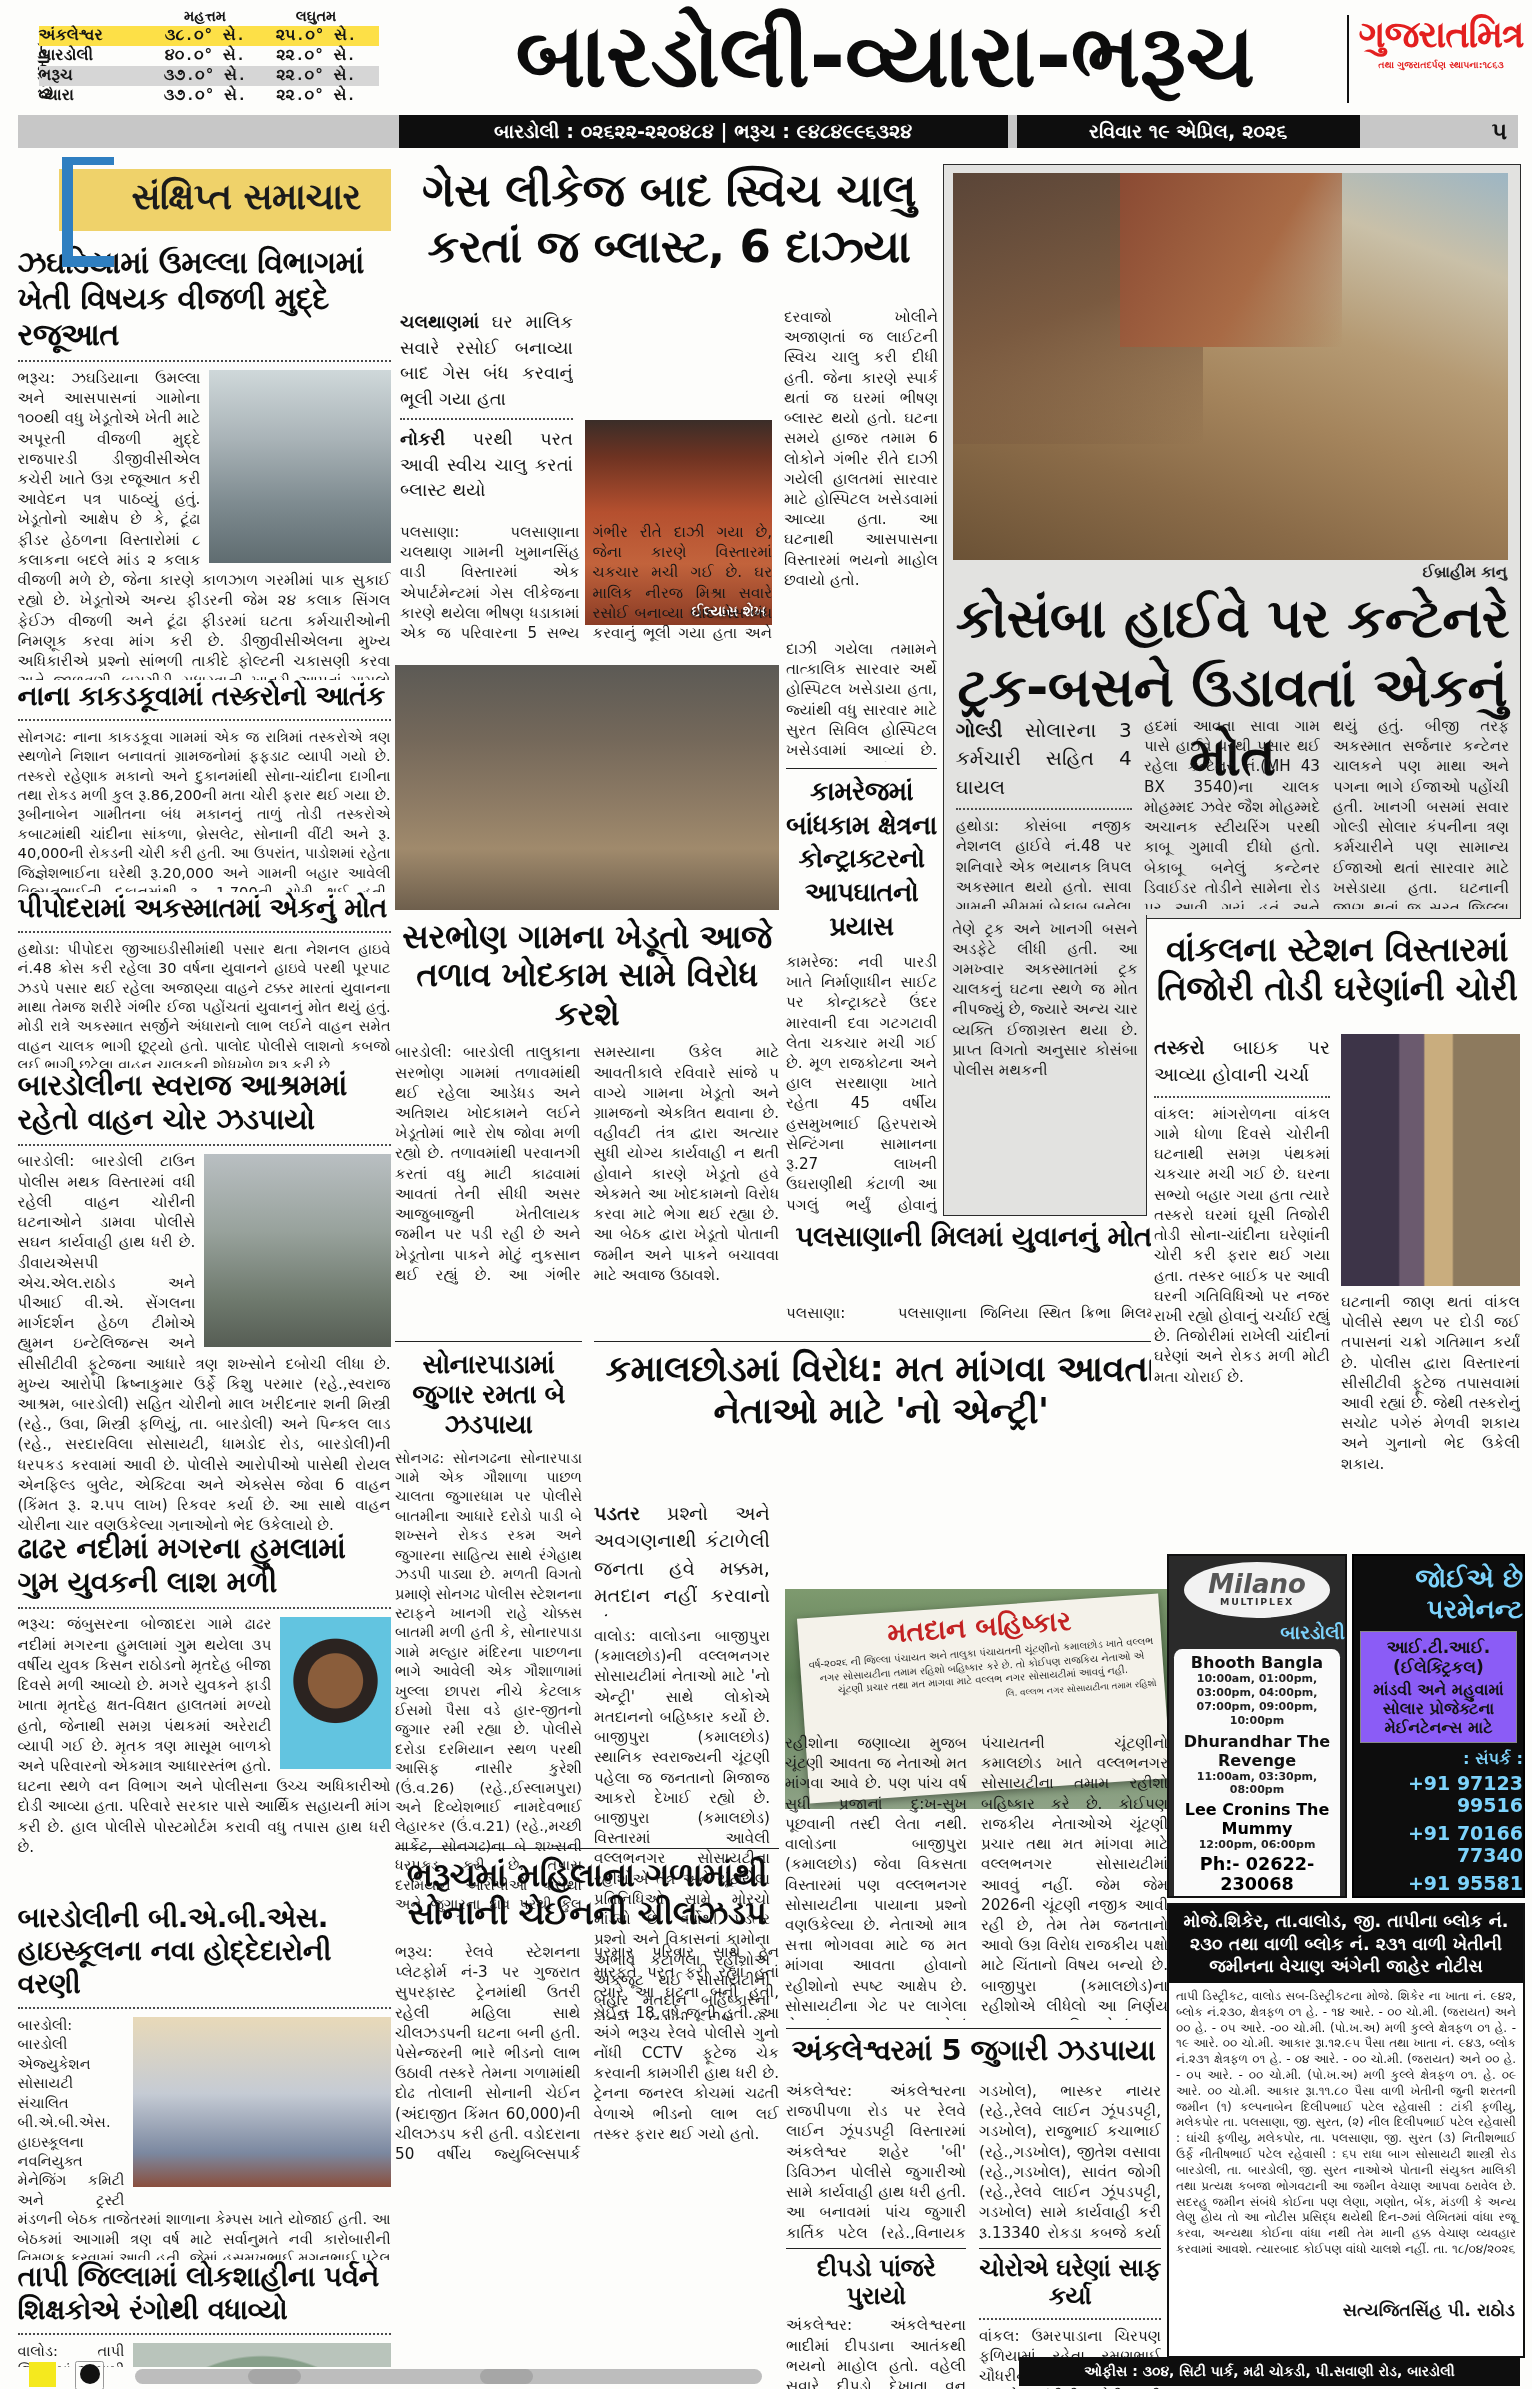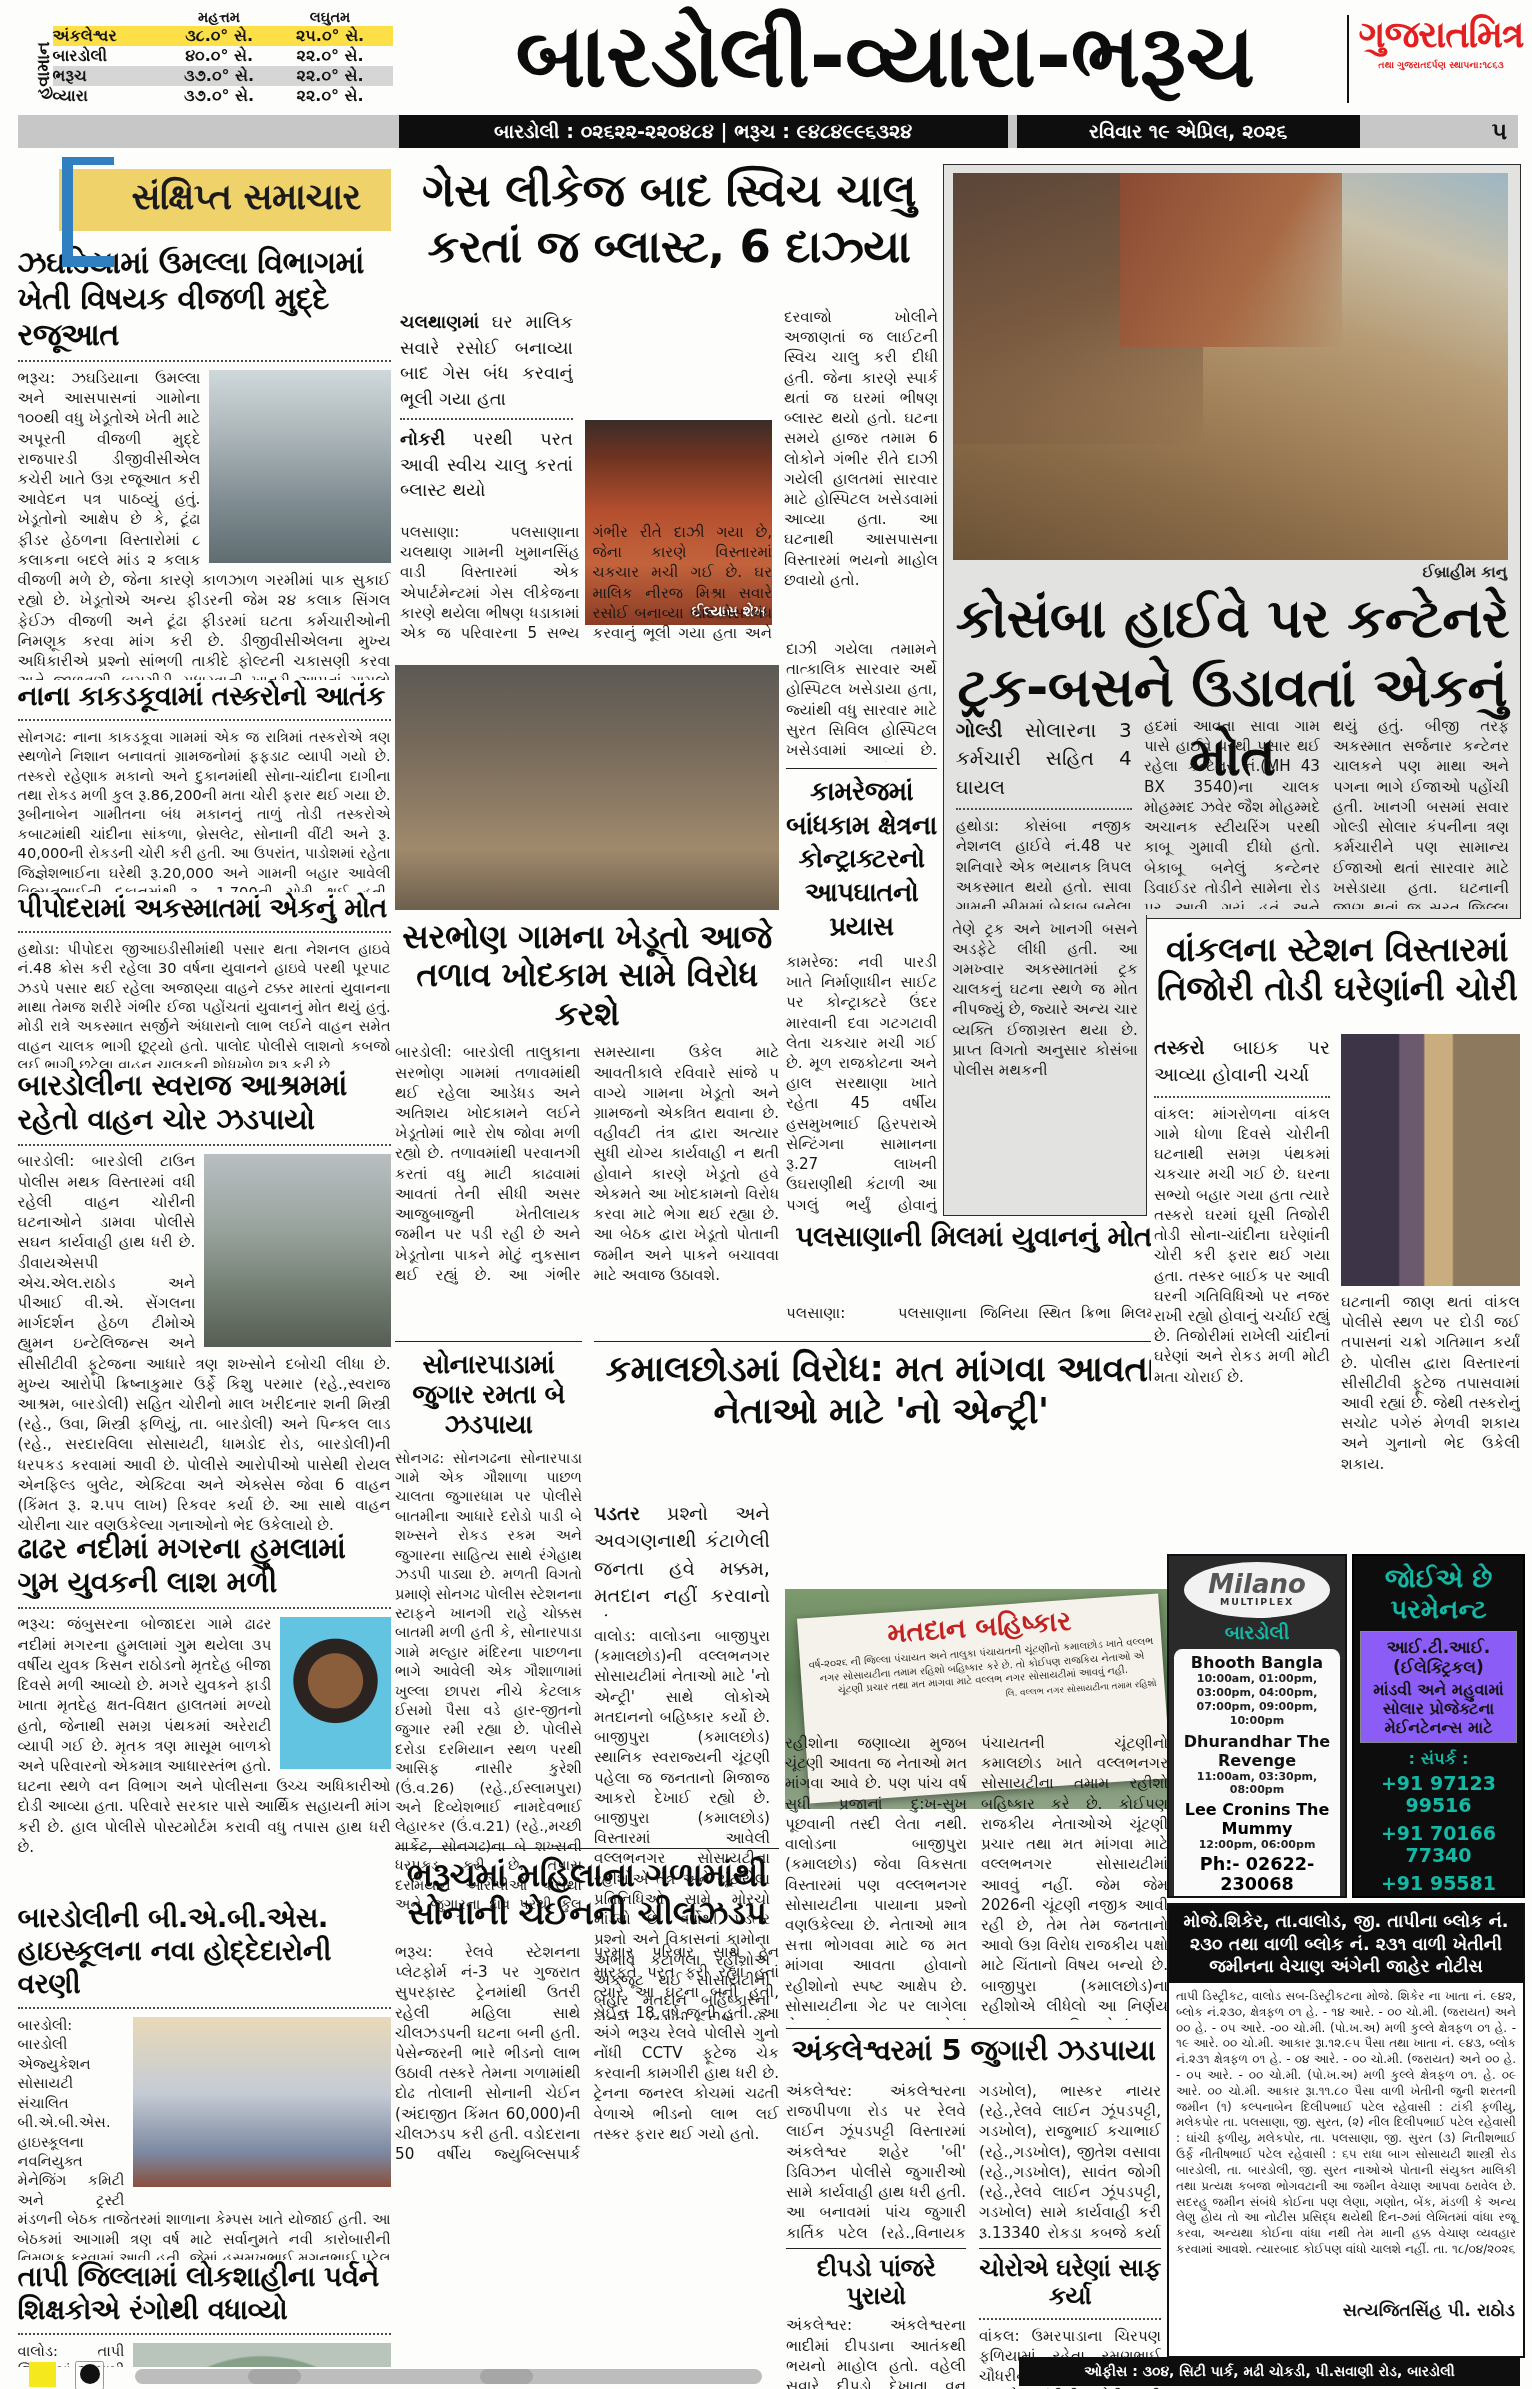--- a/index.html
+++ b/index.html
@@ -12,30 +12,30 @@
   .bd2{column-count:2;column-gap:13px;}
   .dot{border-bottom:2.3px dotted #4a4a4a;margin:5.9px 0;height:1.2px;}
   .solid{border-top:1.8px solid #222;}
   .photo{position:relative;overflow:hidden;background:#9aa0a6;}
   .cap{position:absolute;right:5.9px;bottom:4.7px;color:#fff;font-size:14.6px;font-weight:bold;text-shadow:0 0.6px 3.5px #000;}
   .capd{font-size:15.2px;font-weight:bold;color:#222;text-align:right;}
   .graybox{background:#e2e2e0;border:1.8px solid #2b2b2b;}
   .blackbox{background:#0e0e0e;color:#fff;}
   .strap{font-size:18px;line-height:1.42;text-align:justify;color:#111;}
   .w-row{display:flex;font-weight:bold;font-size:16px;line-height:1.25;}
-  .adtxt{color:#14b8a6;text-align:center;font-weight:bold;}
+  .adtxt{color:#7dd3fc;text-align:right;font-weight:bold;}
 </style>
 </head>
 <body>
 
 <div class="page">
 
   <div class="abs" style="left:17.6px;top:8.2px;width:375px;height:103px;">
     <div class="abs" style="left:-2.3px;top:52px;transform:rotate(-90deg);transform-origin:center;font-weight:bold;font-size:17.6px;"><span>હવામાન</span></div>
-    <div class="abs" style="left:35px;top:0;width:340px;">
+    <div class="abs" style="left:21px;top:0;width:340px;font-family:Liberation Mono, monospace;">
       <div class="w-row" style="font-size:14.6px;">
         <div style="width:111px;"></div>
         <div style="width:111px;text-align:center;">મહત્તમ</div>
         <div style="width:111px;text-align:center;">લઘુતમ</div>
       </div>
       <div class="w-row" style="background:#fde047;">
         <div style="width:111px;">અંકલેશ્વર</div>
         <div style="width:111px;text-align:center;">૩૮.૦° સે.</div>
         <div style="width:111px;text-align:center;">૨૫.૦° સે.</div>
       </div>

